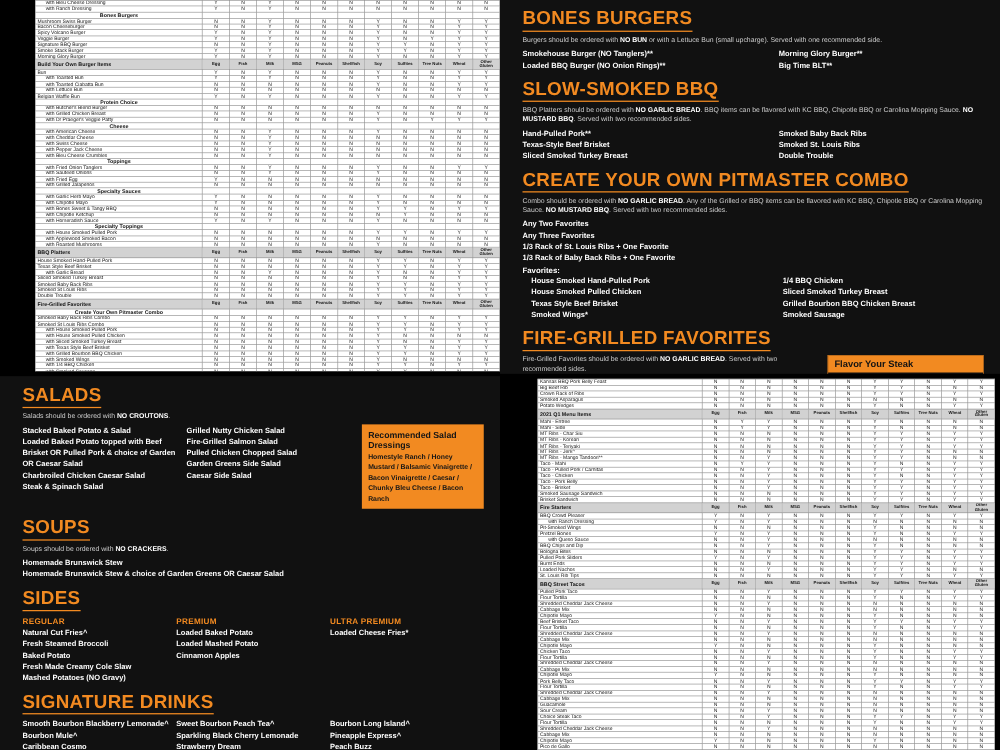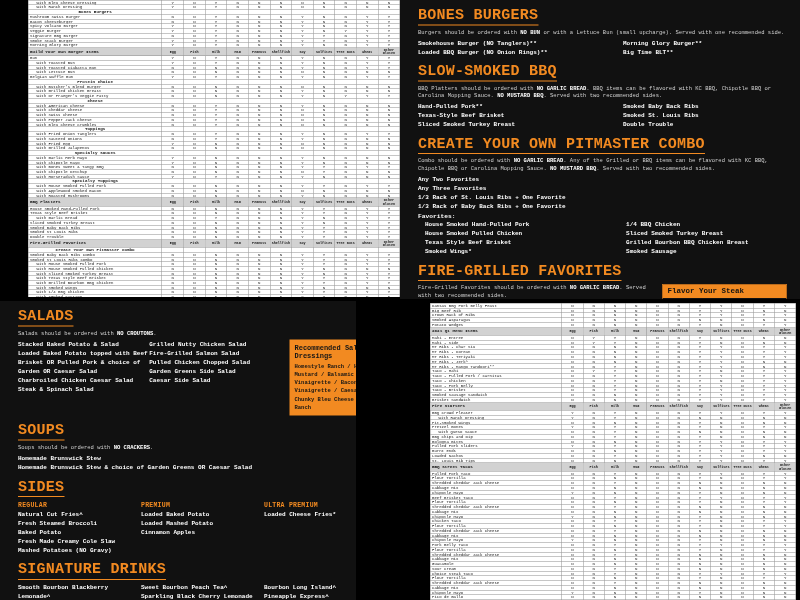--- a/index.html
+++ b/index.html
@@ -3,24 +3,24 @@
 <meta charset="utf-8">
 <style>
   * { box-sizing: border-box; }
   html, body { margin: 0; padding: 0; }
   body {
     width: 800px; height: 600px;
     background: #000;
     font-family: "Liberation Sans", sans-serif;
     position: relative; overflow: hidden;
   }
-  .quad { position: absolute; overflow: hidden; font-family: Liberation Mono, monospace; }
+  .quad { position: absolute; overflow: hidden; }
   #q-tl { left: 0;     top: 0;     width: 400px; height: 299px; }
   #q-tr { left: 400px; top: 0;     width: 400px; height: 299px; background: #111; }
-  #q-bl { left: 0;     top: 301px; width: 356px; height: 299px; background: #111; }
+  #q-bl { left: 0;     top: 301px; width: 400px; height: 299px; background: #111; }
   #q-br { left: 400px; top: 301px; width: 400px; height: 299px; }
 
   .white-panel { position: absolute; background: #fff; overflow: hidden; }
   #q-tl .white-panel { left: 28px; top: 0;   width: 372px; height: 297px; }
   #q-br .white-panel { left: 30px; top: 2px; width: 366px; height: 297px; }
 
   .scale-wrap { transform: scale(.5); transform-origin: 0 0; }
   #q-tl .scale-wrap { width: 744px; height: 594px; }
   #q-br .scale-wrap { width: 732px; height: 594px; }
   #q-tr .scale-wrap, #q-bl .scale-wrap { width: 800px; height: 598px; background: #111; }

